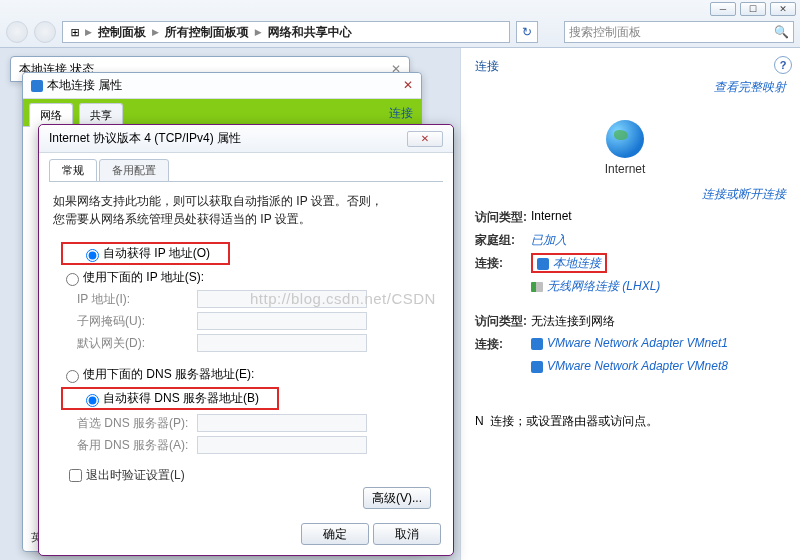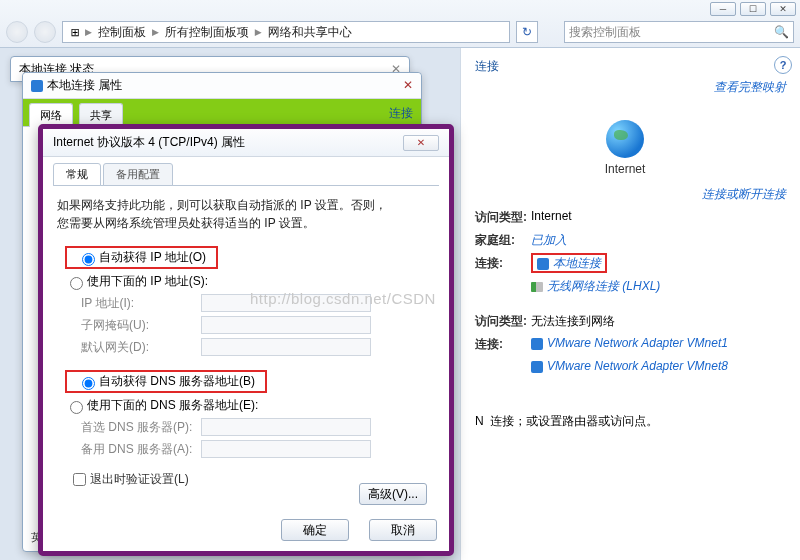--- a/index.html
+++ b/index.html
@@ -6,21 +6,21 @@
 body { margin: 0; width: 800px; height: 560px; background: #dce5f0; overflow: hidden; position: relative; font-size: 12px; }
 
 
 .explorer { position: absolute; top: 0; left: 0; right: 0; height: 48px; background: linear-gradient(#f3f7fb,#e8eef6); border-bottom: 1px solid #b8c8da; }
 .titlebar { display: flex; justify-content: flex-end; align-items: center; height: 18px; padding-right: 4px; gap: 4px; }
 .winbtn { width: 26px; height: 14px; border: 1px solid #9aaec4; background: linear-gradient(#fefefe,#e2ebf5); border-radius: 2px; display: flex; align-items: center; justify-content: center; font-size: 9px; color: #444; cursor: pointer; }
 .addrbar { display: flex; align-items: center; height: 28px; padding: 0 6px; gap: 6px; }
 .navcircle { width: 22px; height: 22px; border-radius: 50%; background: radial-gradient(#f5f5f5,#d0d8e2); border: 1px solid #b0bccb; }
 .navcircle.disabled { opacity: .5; }
 .breadcrumb { flex: 1; height: 22px; background: #fff; border: 1px solid #a8b8cc; display: flex; align-items: center; padding: 0 4px; gap: 2px; }
-.breadcrumb .seg { padding: 6px 4px; color: #222; }
+.breadcrumb .seg { padding: 6px 4px; color: #222; font-weight: bold; }
 .breadcrumb .chev { color: #888; font-size: 9px; }
 .bcicon { width: 16px; height: 16px; display: flex; align-items: center; justify-content: center; font-size: 11px; }
 .refresh { width: 22px; height: 22px; border: 1px solid #a8b8cc; background: #fff; display: flex; align-items: center; justify-content: center; color: #2a5db0; }
 .search { width: 230px; height: 22px; background: #fff; border: 1px solid #a8b8cc; display: flex; align-items: center; padding: 0 4px; color: #888; margin-left: 20px; }
 .search .mag { margin-left: auto; color: #3b74c5; }
 
 
 .rightpanel { position: absolute; top: 48px; right: 0; width: 340px; bottom: 0; background: #fff; padding: 10px 14px; border-left: 1px solid #d0dae6; }
 .help { position: absolute; top: 8px; right: 8px; width: 18px; height: 18px; border: 1px solid #7fa6d0; border-radius: 50%; color: #2a5db0; text-align: center; line-height: 16px; font-weight: bold; font-size: 11px; cursor: pointer; }
 .netheader { color: #14509a; padding-left: 0px; }
@@ -40,37 +40,37 @@
 
 .behind1 { position: absolute; top: 56px; left: 10px; width: 400px; height: 26px; background: #ffffff; border: 1px solid #8ea8c4; border-radius: 4px 4px 0 0; box-shadow: 0 2px 6px rgba(0,0,0,.15); display: flex; align-items: center; padding: 0 8px; }
 .behind1 .close { margin-left: auto; font-family: Verdana; color: #888; }
 .behind2 { position: absolute; top: 72px; left: 22px; width: 400px; height: 480px; background: #fff; border: 1px solid #8ea8c4; border-radius: 4px; box-shadow: 0 2px 8px rgba(0,0,0,.2); }
 .behind2 .hdr { height: 26px; display: flex; align-items: center; padding: 0 8px; background: #fcfdfe; border-bottom: 1px solid #d6dde6; border-radius: 4px 4px 0 0; }
 .behind2 .tabs { display: flex; border-bottom: 1px solid #c4cfdb; background: #84cc16; }
 .behind2 .tab { padding: 4px 10px; border: 1px solid #c4cfdb; border-bottom: none; background: #fff; margin: 4px 0 -1px 6px; border-radius: 3px 3px 0 0; font-size: 11px; }
 .behind2 .bottom { position: absolute; bottom: 6px; left: 8px; font-size: 11px; color: #333; }
 
 
-.dlg { position: absolute; top: 124px; left: 38px; width: 416px; height: 432px; background: #fff; border: 5px solid #701a75; border-radius: 5px; box-shadow: 0 4px 14px rgba(0,0,0,.35); }
+.dlg { position: absolute; top: 124px; left: 38px; width: 416px; height: 432px; background: #fff; border: 1px solid #701a75; border-radius: 5px; box-shadow: 0 4px 14px rgba(0,0,0,.35); }
 .dlgtitle { height: 28px; background: linear-gradient(#fdfdfe,#eef3f9); border-bottom: 1px solid #d0d8e2; display: flex; align-items: center; padding: 0 10px; border-radius: 5px 5px 0 0; }
 .dlgtitle .x { margin-left: auto; width: 36px; height: 16px; border: 1px solid #b8c4d4; border-radius: 2px; text-align: center; line-height: 13px; color: #a33; font-family: Verdana; font-size: 10px; cursor: pointer; background: linear-gradient(#fefefe,#e9edf3); }
 .dlgbody { padding: 6px 10px 10px; }
 .dlgtabs { display: flex; border-bottom: 1px solid #b9c6d6; }
 .dlgtab { padding: 3px 12px; border: 1px solid #b9c6d6; background: #fff; margin-right: 2px; margin-bottom: -1px; border-radius: 3px 3px 0 0; font-size: 11px; cursor: pointer; }
 .dlgtab.inactive { background: #f1f4f8; color: #555; }
 .msg { margin: 10px 4px 14px; line-height: 1.5; color: #222; }
 .radioline { display: flex; align-items: center; margin: 2px 0 4px 12px; }
-.radioline.red { border: 2px solid #e02828; padding: 1px 10px; width: max-content; }
+.radioline.red { border: 2px solid #e02828; padding: 1px 18px; width: max-content; }
 .radioline input { margin-right: 4px; }
 .fieldrow { display: flex; align-items: center; margin: 4px 0 4px 28px; }
 .fieldrow .flab { width: 120px; color: #888; }
 .fieldrow input { width: 170px; height: 18px; border: 1px solid #cfd6df; background: #f7f8fa; padding: 0 4px; font-size: 11px; }
 .grp2 { margin-top: 14px; }
 .chk { margin: 12px 0 0 16px; display: flex; align-items: center; color: #333; }
-.btnrow { position: absolute; bottom: 10px; right: 12px; display: flex; gap: 20px; }
+.btnrow { position: absolute; bottom: 10px; right: 12px; display: flex; gap: 4px; }
 .btn { min-width: 68px; height: 22px; border: 1px solid #9aabc0; background: linear-gradient(#fefefe,#e3e9f1); border-radius: 3px; cursor: pointer; font-size: 12px; }
 .advbtn { position: absolute; right: 22px; bottom: 46px; }
 
 .watermark { position: absolute; top: 290px; left: 250px; color: #c9c9c9; font-size: 15px; letter-spacing: .5px; pointer-events: none; }
 </style>
 </head>
 <body>
 
 <div class="explorer">
   <div class="titlebar">
@@ -196,27 +196,27 @@
     <div class="fieldrow">
         <span class="flab">子网掩码(U):</span>
         <input disabled="" style="">
       </div>
     <div class="fieldrow">
         <span class="flab">默认网关(D):</span>
         <input disabled="" style="">
       </div>
 
     <div class="grp2">
+      <label class="radioline">
+        <input type="radio" name="dns" style="">
+        <span>使用下面的 DNS 服务器地址(E):</span>
+      </label>
       <label class="radioline red">
         <input type="radio" name="dns" checked="" style="">
         <span>自动获得 DNS 服务器地址(B)</span>
-      </label>
-      <label class="radioline">
-        <input type="radio" name="dns" style="">
-        <span>使用下面的 DNS 服务器地址(E):</span>
       </label>
       <div class="fieldrow">
           <span class="flab">首选 DNS 服务器(P):</span>
           <input disabled="" style="">
         </div>
       <div class="fieldrow">
           <span class="flab">备用 DNS 服务器(A):</span>
           <input disabled="" style="">
         </div>
     </div>

